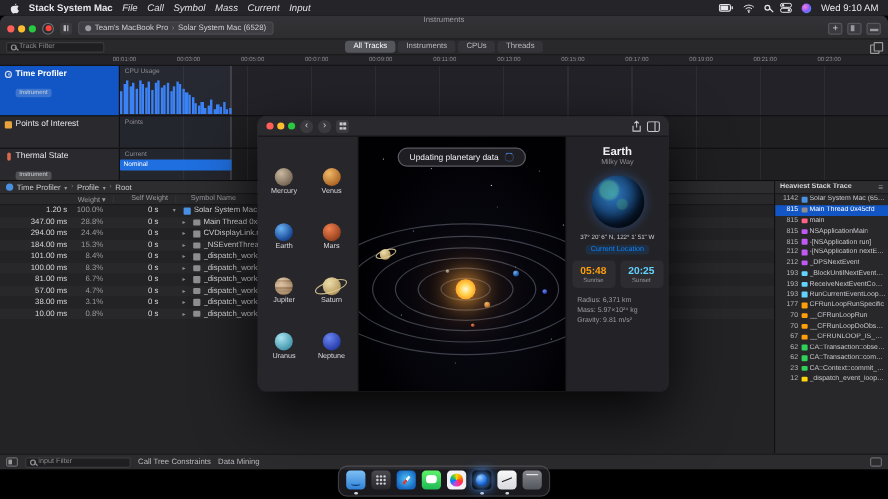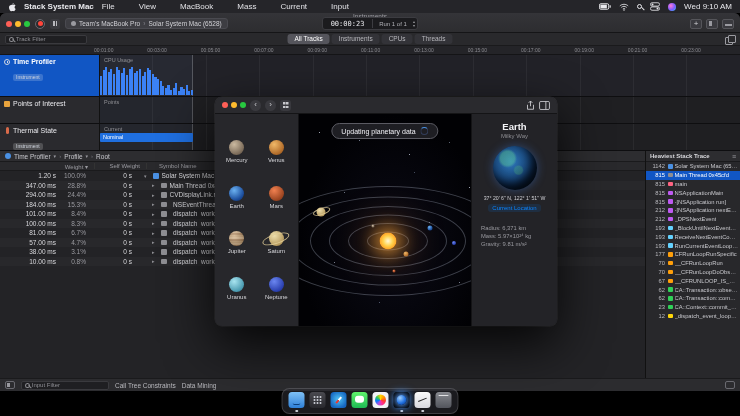--- a/index.html
+++ b/index.html
@@ -224,25 +224,25 @@
 <div class="screen">
 
   <div class="menu-bar">
     <div class="mb-left">
       <span class="svg-icon">
         <svg width="8" height="10" viewBox="0 0 12 14">
             <path d="M8.5 1 C8.5 2 7.8 3 6.8 3.2 C6.6 2.1 7.4 1.1 8.5 1 Z M6.8 3.8 C7.6 3.8 8.3 3.4 9 3.4 C9.9 3.4 10.8 3.9 11.3 4.7 C10.4 5.3 9.9 6.1 9.9 7.2 C9.9 8.4 10.6 9.4 11.6 9.8 C11.2 10.9 10.4 12.2 9.5 12.9 C8.9 13.4 8.3 13.2 7.7 13 C7.1 12.8 6.5 12.8 5.9 13 C5.2 13.3 4.6 13.5 4 13 C2.6 11.8 1.5 9.6 1.5 7.6 C1.5 5.4 2.9 3.9 4.6 3.9 C5.4 3.9 6.1 3.8 6.8 3.8 Z" fill="#e8e8ec"></path>
           </svg>
       </span>
       <span class="mb-app-name">Stack System Mac</span>
-      <span style="display:flex; gap:24px;">
+      <span style="display:flex; gap:8px;font-style:italic;">
 
       <span class="mb-item">File</span>
-          <span class="mb-item">View</span>
-          <span class="mb-item">MacBook</span>
+          <span class="mb-item">Call</span>
+          <span class="mb-item">Symbol</span>
           <span class="mb-item">Mass</span>
           <span class="mb-item">Current</span>
           <span class="mb-item">Input</span>
         </span>
     </div>
     <div class="mb-right">
       <span class="svg-icon">
         <svg width="12" height="7" viewBox="0 0 13 7">
             <rect x="0.5" y="0.5" width="10" height="6" rx="1.5" stroke="#e8e8ec" fill="none"></rect>
             <rect x="1.5" y="1.5" width="7" height="4" fill="#e8e8ec"></rect>
@@ -282,29 +282,20 @@
         <span class="rec-btn"></span>
         <span class="pause-btn">
             <i></i>
             <i></i>
           </span>
         <span class="device-pill">
           <span class="device-dot"></span>
           <span>Team's MacBook Pro</span>
           <span class="pill-sep">›</span>
           <span>Solar System Mac (6528)</span>
-        </span>
-        <span class="timer-lcd">
-          <span class="lcd-time">00:00:23</span>
-          <span class="lcd-div"></span>
-          <span class="lcd-run">Run 1 of 1</span>
-          <span class="lcd-steppers">
-              <span>▴</span>
-              <span>▾</span>
-            </span>
         </span>
         <span class="tb-right">
           <span class="icon-btn">+</span>
           <span class="icon-btn pane-left"></span>
           <span class="icon-btn pane-bottom"></span>
         </span>
       </div>
     </div>
 
     <div class="ins-filter-row">
@@ -775,20 +766,32 @@
           <span class="overlay-text">Updating planetary data</span>
           <span class="spinner"></span>
         </span>
       </div>
       <div class="aw-info">
         <span class="info-title">Earth</span>
         <span class="info-sub">Milky Way</span>
         <span class="globe"></span>
         <span class="coords">37° 20' 6" N, 122° 1' 51" W</span>
         <span class="loc-btn">Current Location</span>
+        <span class="cards">
+
+            <span class="sun-card">
+              <span class="card-value" style="color: rgb(255, 159, 10);">05:48</span>
+              <span class="card-label">Sunrise</span>
+            </span>
+
+            <span class="sun-card">
+              <span class="card-value" style="color: rgb(100, 210, 255);">20:25</span>
+              <span class="card-label">Sunset</span>
+            </span>
+          </span>
         <span class="stats">
 
         <span class="stat-line" style="display:block;">Radius: 6,371 km</span>
             <span class="stat-line" style="display:block;">Mass: 5.97×10²⁴ kg</span>
             <span class="stat-line" style="display:block;">Gravity: 9.81 m/s²</span>
           </span>
       </div>
     </div>
   </div>
 

